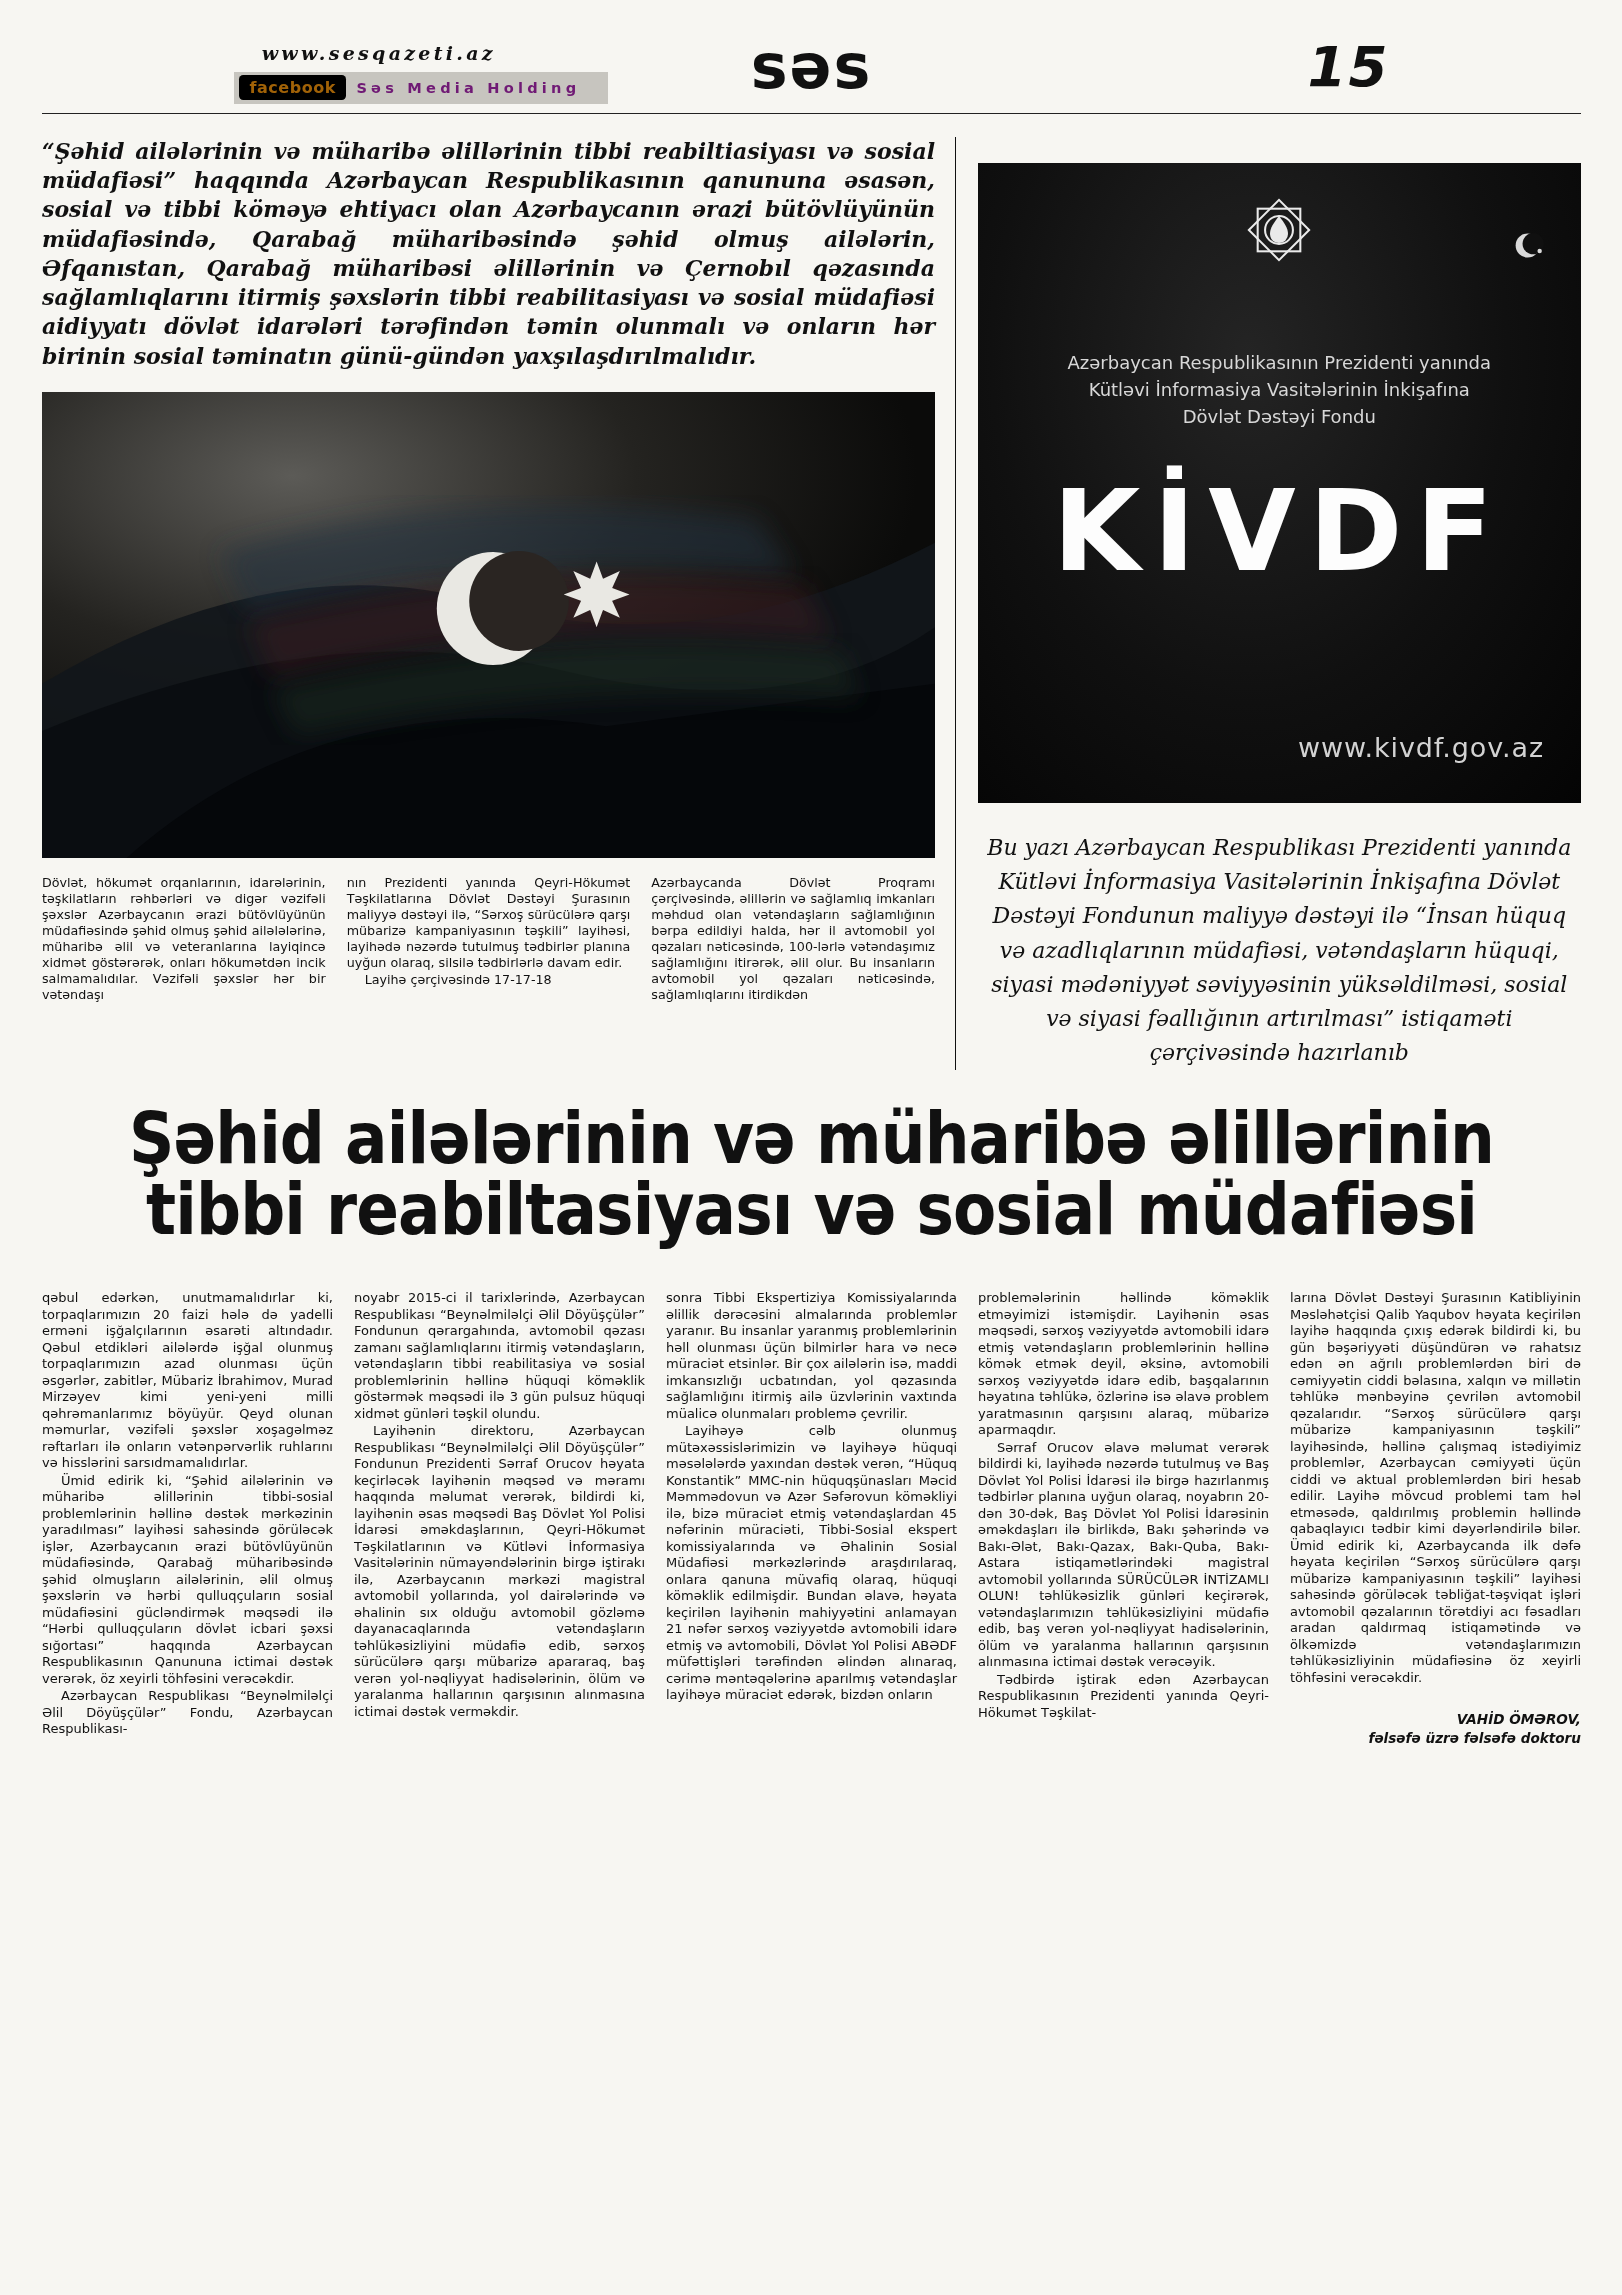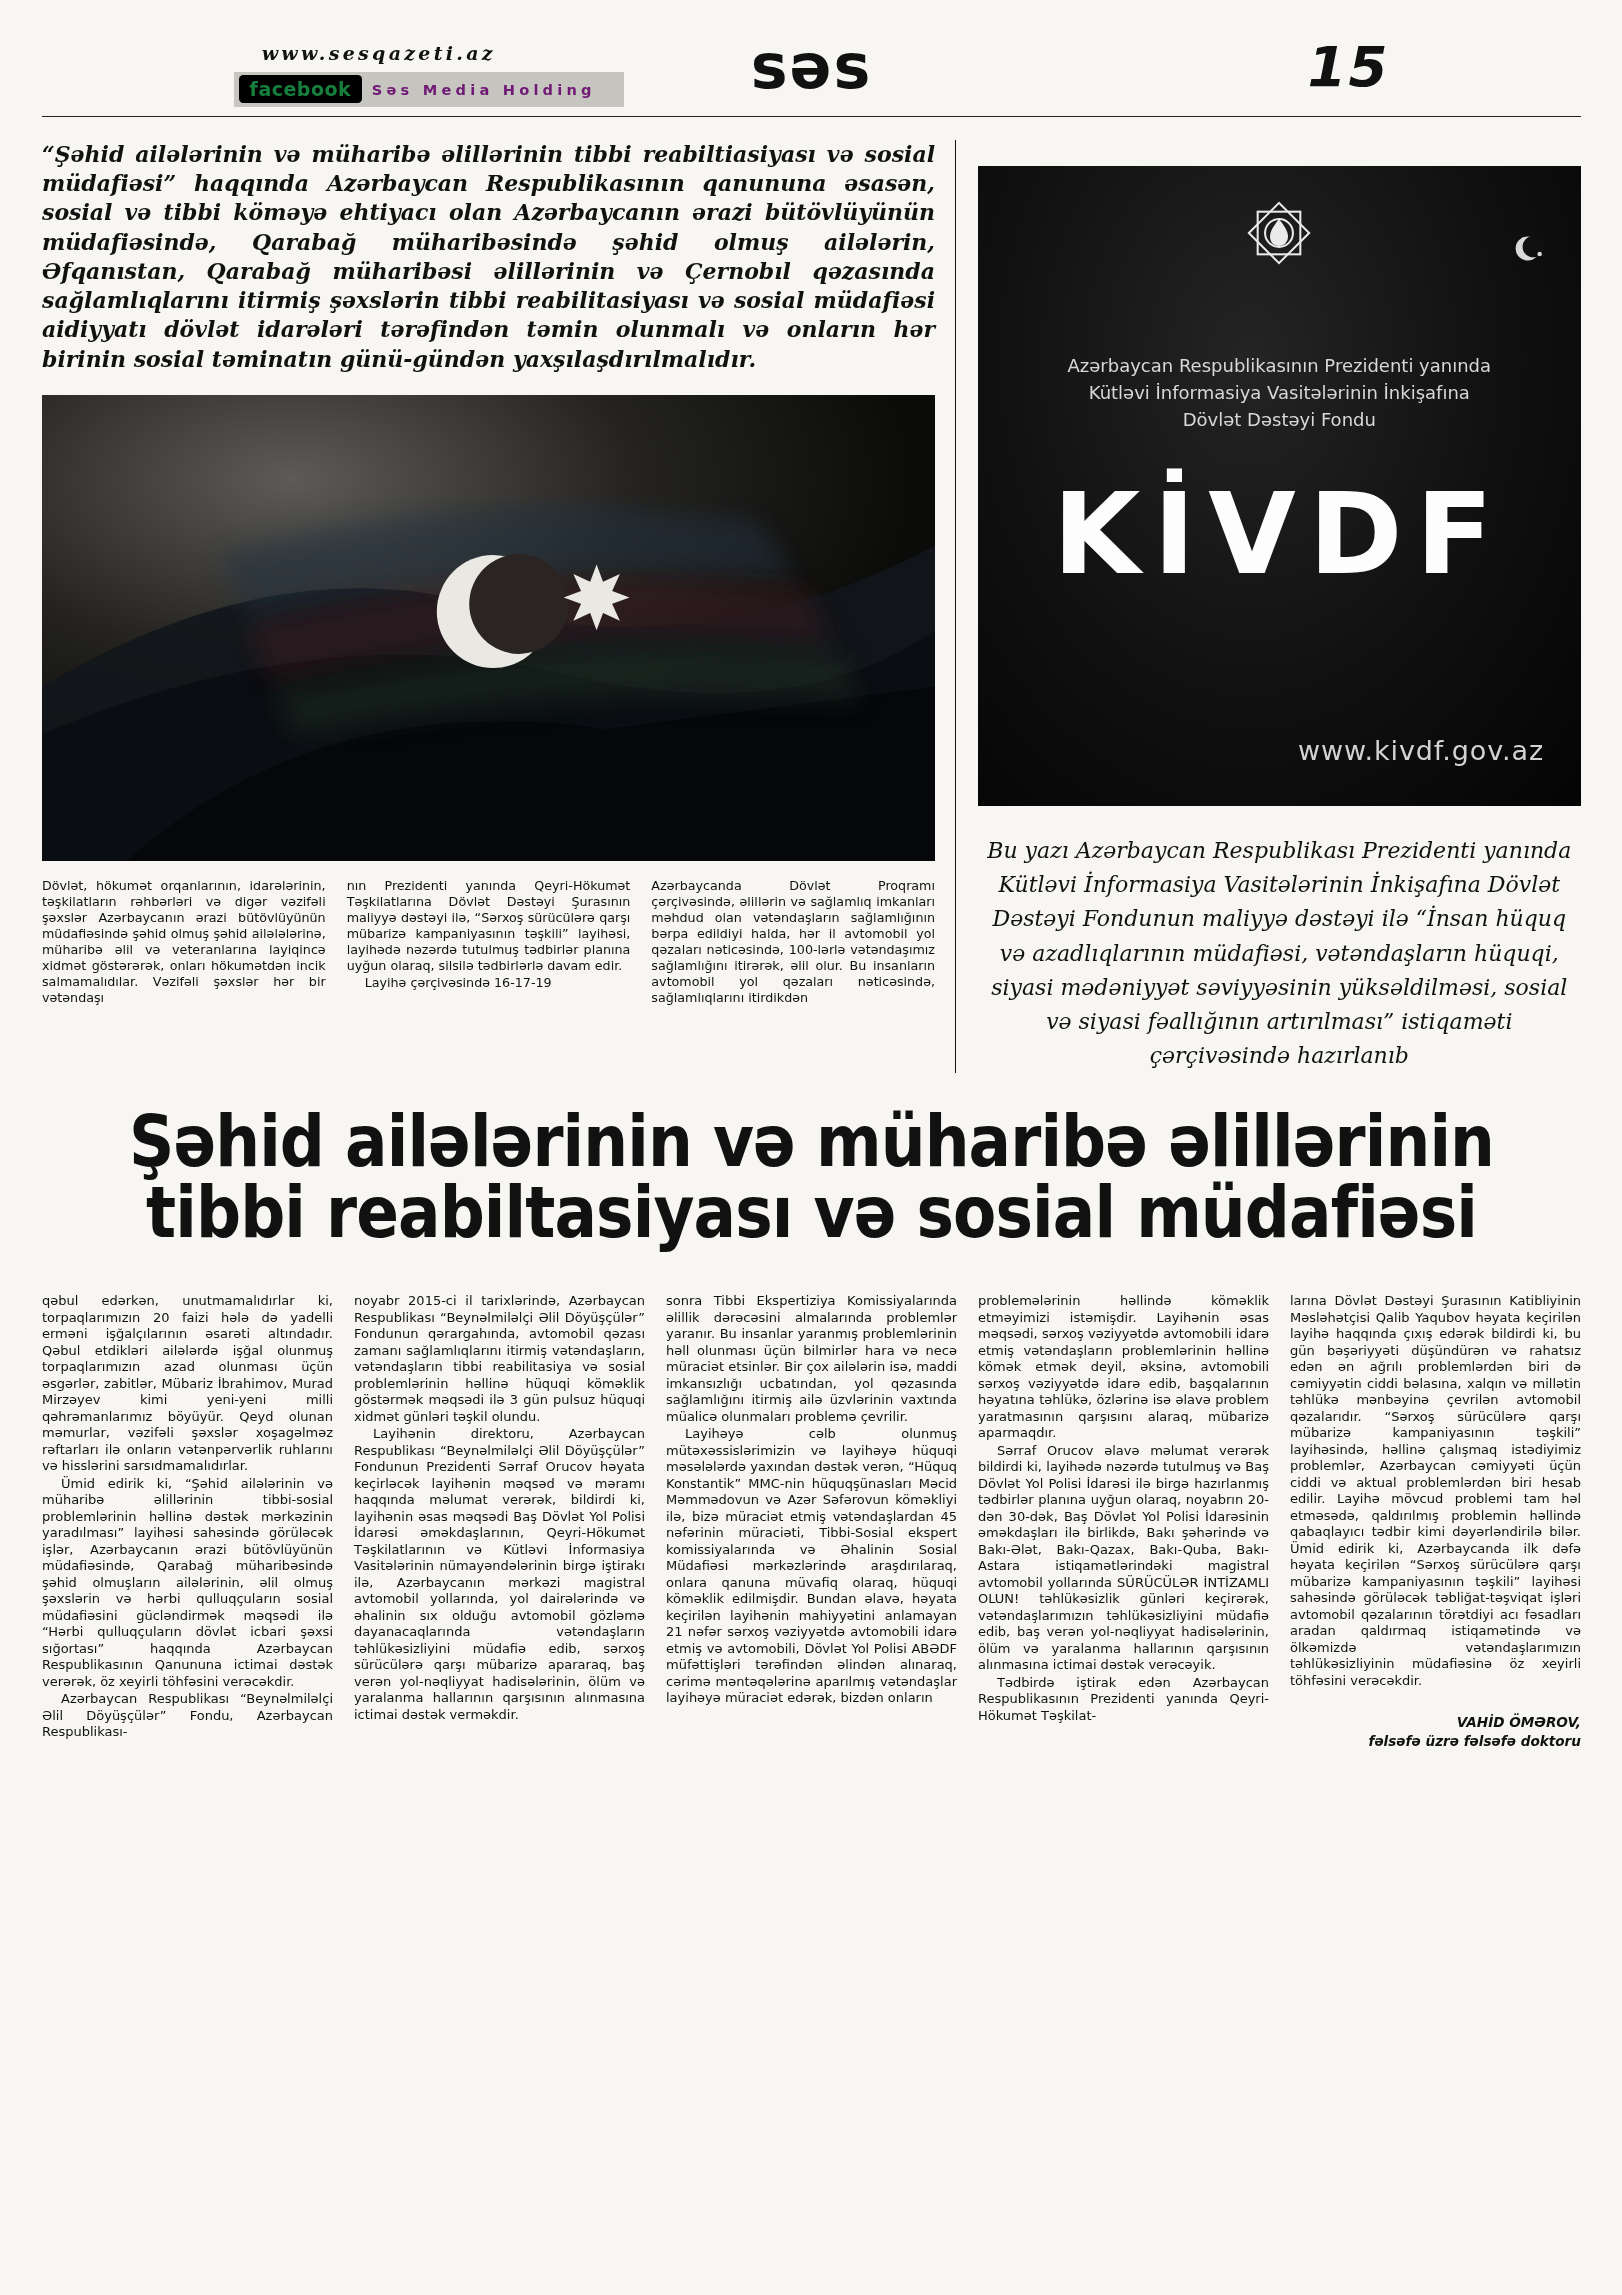--- a/index.html
+++ b/index.html
@@ -15,21 +15,21 @@
   .site-block { width:517px; }
   .site-url {
     font-family:"DejaVu Serif","Liberation Serif",serif;
     font-style:italic; font-weight:bold; font-size:19px; letter-spacing:3.3px; padding-left:28px;
   }
   .fb-strip {
     margin-top:7.5px; background:#c7c5bf; display:inline-flex; align-items:center;
     gap:10.3px; padding:3.8px 28px 3.8px 5.6px;
   }
   .fb-badge {
-    background:#000; color:#15803d; font-weight:bold; font-size:19px;
+    background:#000; color:#a16207; font-weight:bold; font-size:16px;
     padding:2.4px 10.3px 3.8px; border-radius:4.2px; letter-spacing:0.5px;
   }
   .holding { font-weight:bold; font-size:14.6px; letter-spacing:4.2px; color:#701a75; }
   .masthead-logo {
     font-size:62px; font-weight:bold; letter-spacing:1.9px;
     line-height:0.9; margin-top:-2.8px;
   }
   .page-number {
     width:517px; text-align:right; font-size:56px; font-weight:bold;
     font-style:italic; line-height:0.9; letter-spacing:1.9px;
@@ -146,21 +146,21 @@
           </g>
         </svg>
       </div>
 
       <div class="intro-columns">
         <div class="intro-col">
             <p>Dövlət, hökumət orqanlarının, idarələrinin, təşkilatların rəhbərləri və digər vəzifəli şəxslər Azərbaycanın ərazi bütövlüyünün müdafiəsində şəhid olmuş şəhid ailələlərinə, müharibə əlil və veteranlarına layiqincə xidmət göstərərək, onları hökumətdən incik salmamalıdılar. Vəzifəli şəxslər hər bir vətəndaşı</p>
           </div>
         <div class="intro-col">
             <p>nın Prezidenti yanında Qeyri-Hökumət Təşkilatlarına Dövlət Dəstəyi Şurasının maliyyə dəstəyi ilə, “Sərxoş sürücülərə qarşı mübarizə kampaniyasının təşkili” layihəsi, layihədə nəzərdə tutulmuş tədbirlər planına uyğun olaraq, silsilə tədbirlərlə davam edir.</p>
-            <p>Layihə çərçivəsində 16-17-19</p>
+            <p>Layihə çərçivəsində 17-17-18</p>
           </div>
         <div class="intro-col">
             <p>Azərbaycanda Dövlət Proqramı çərçivəsində, əlillərin və sağlamlıq imkanları məhdud olan vətəndaşların sağlamlığının bərpa edildiyi halda, hər il avtomobil yol qəzaları nəticəsində, 100-lərlə vətəndaşımız sağlamlığını itirərək, əlil olur. Bu insanların avtomobil yol qəzaları nəticəsində, sağlamlıqlarını itirdikdən</p>
           </div>
       </div>
     </div>
 
     <div class="right-col">
       <div class="kivdf-box">
         <svg class="kivdf-emblem" viewBox="0 0 100 100">

